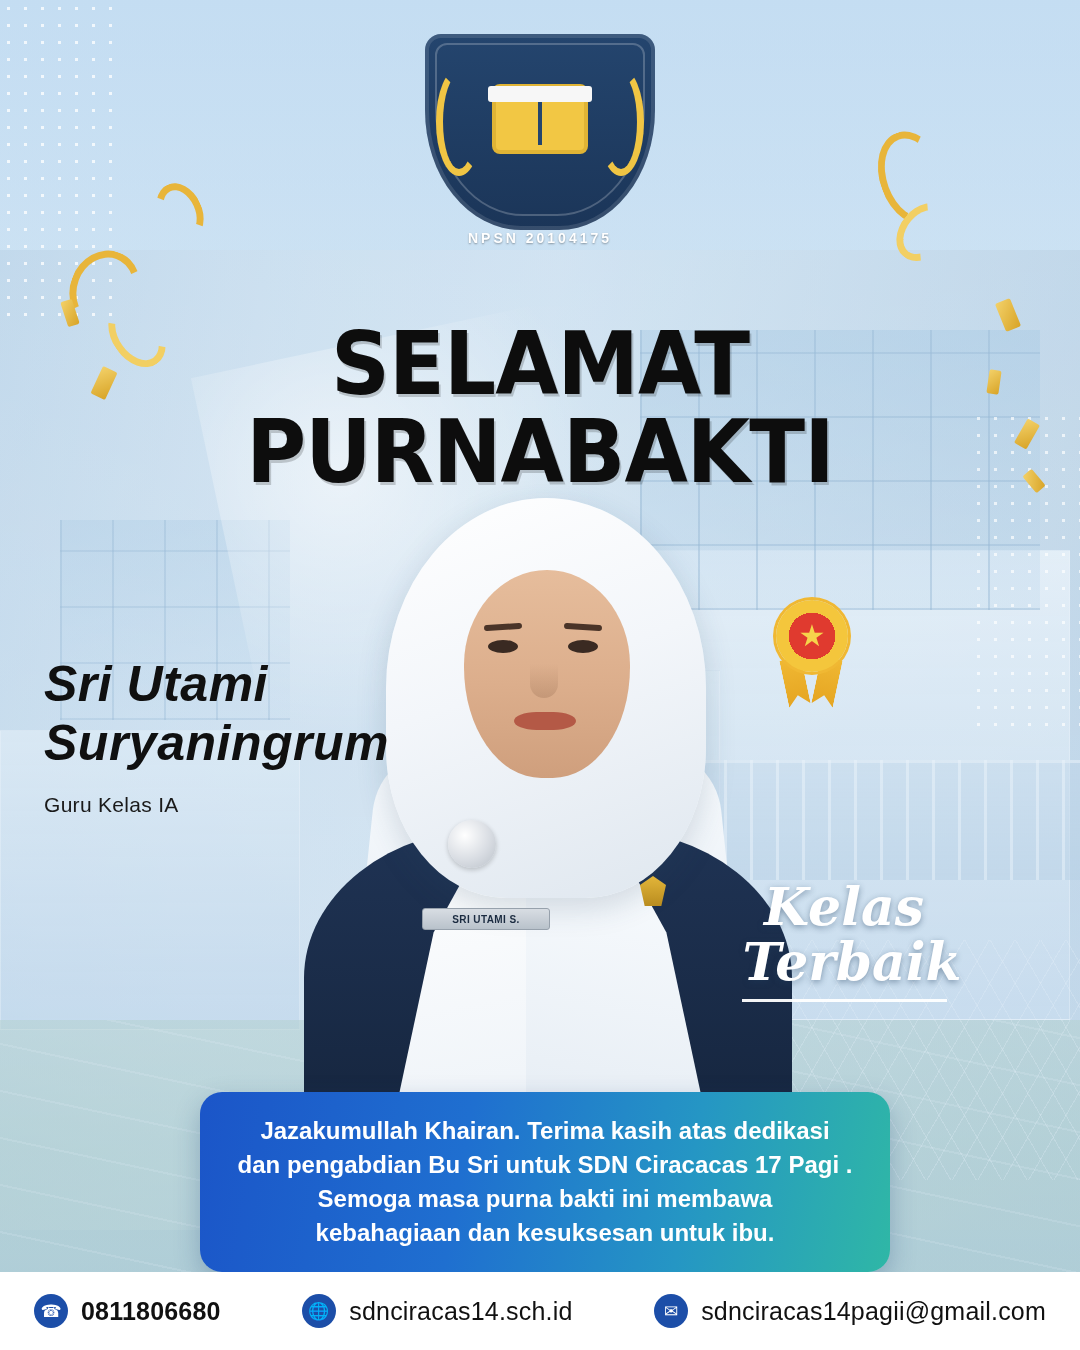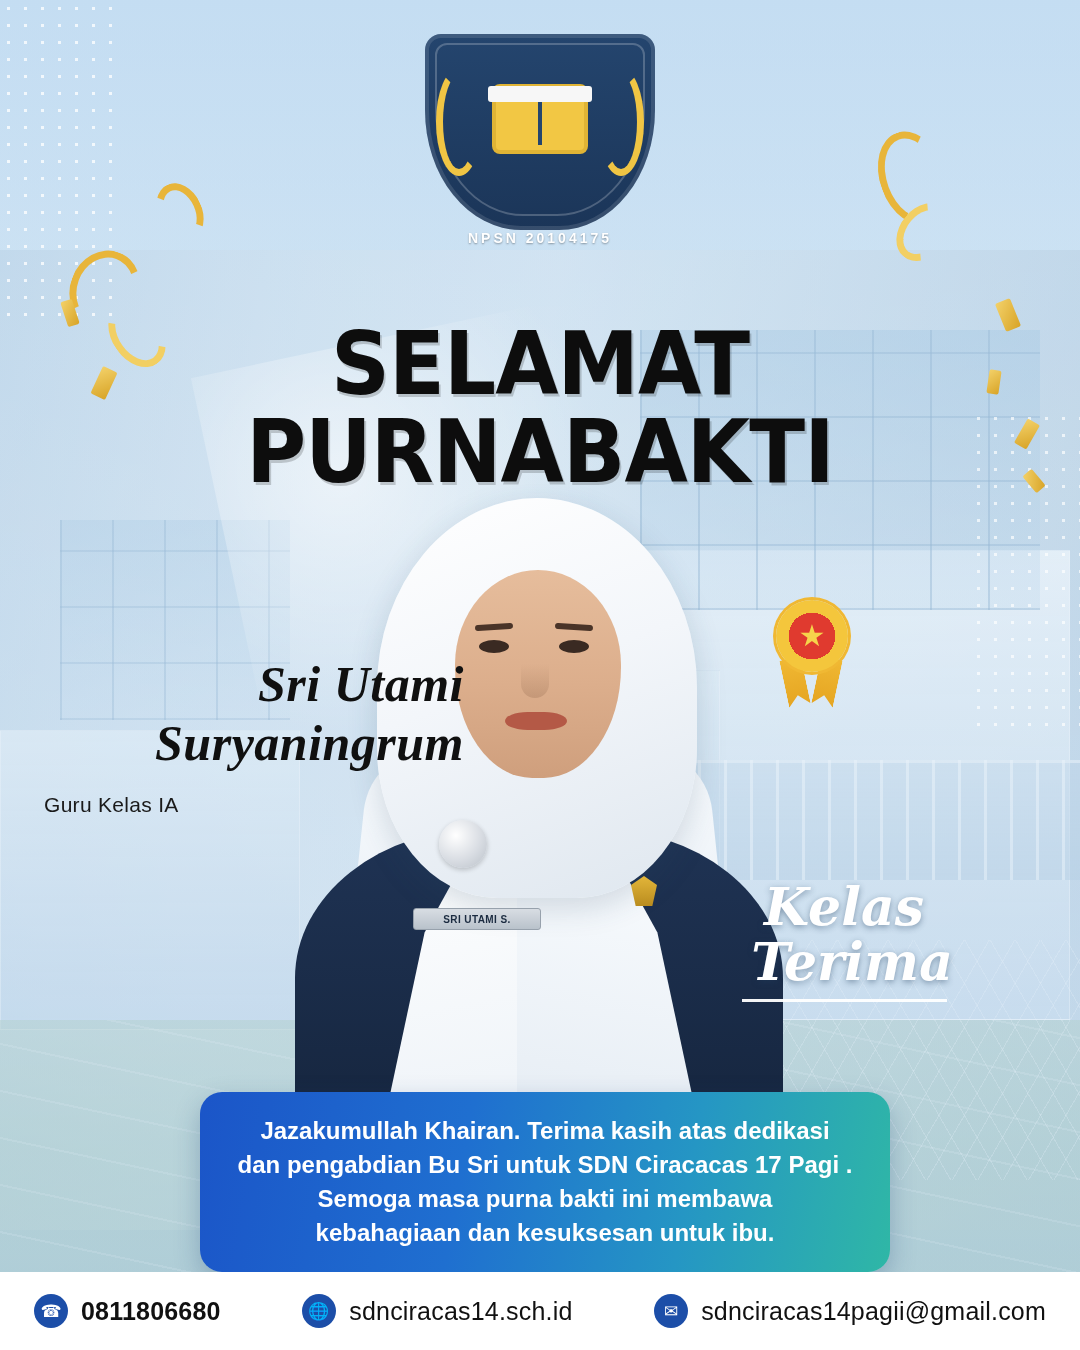--- a/index.html
+++ b/index.html
@@ -174,28 +174,27 @@
     line-height: 1;
     letter-spacing: -1px;
     color: #0d0d0d;
     transform: scaleX(.93);
     text-shadow: 2px 3px 0 rgba(0,0,0,.18);
   }
 
   
   .name-block { position: absolute; left: 44px; top: 655px; width: 420px; }
   .teacher-name {
-    font-family: Liberation Serif, serif;
+    font-family: Liberation Sans, sans-serif;
     font-style: italic;
     font-weight: bold;
     font-size: 50px;
     line-height: 1.18;
     color: #101010;
     letter-spacing: .5px;
-    text-align: right;
   }
   .teacher-role {
     margin-top: 20px;
     font-size: 21px;
     color: #1a1a1a;
     letter-spacing: .3px;
   }
 
   
   .best-block { position: absolute; right: 86px; top: 880px; width: 300px; text-align: center; }
@@ -227,21 +226,21 @@
   }
   .ros-tail {
     position: absolute; top: 58px; width: 22px; height: 48px;
     background: linear-gradient(180deg, #f0b833, #e5a522);
     clip-path: polygon(0 0, 100% 0, 100% 100%, 50% 78%, 0 100%);
   }
   .ros-tail.left { left: 14px; transform: rotate(-12deg); }
   .ros-tail.right { left: 46px; transform: rotate(12deg); }
 
   
-  .portrait { position: absolute; left: 259px; top: 498px; width: 560px; height: 610px; text-align: center; }
+  .portrait { position: absolute; left: 268px; top: 498px; width: 560px; height: 610px; text-align: center; }
   .p-hijab {
     position: absolute; left: 118px; top: 0; width: 320px; height: 400px;
     background: linear-gradient(160deg, #ffffff 0%, #f3f6fa 45%, #dfe7ef 100%);
     border-radius: 160px 160px 120px 120px / 190px 190px 150px 150px;
     box-shadow: 0 10px 30px rgba(40,70,100,.18);
   }
   .p-hijab-drapeL {
     position: absolute; left: 96px; top: 250px; width: 150px; height: 300px;
     background: linear-gradient(190deg, #fbfdff, #e2eaf2);
     border-radius: 70px 40px 40px 60px;
@@ -422,21 +421,21 @@
 
   <div class="rosette">
     <div class="ros-tail left"></div>
     <div class="ros-tail right"></div>
     <div class="rosette-circle"></div>
     <div class="rosette-star">★</div>
   </div>
 
   <div class="best-block">
     <div class="best-line">Kelas</div>
-    <div class="best-line second">Terima</div>
+    <div class="best-line second">Terbaik</div>
     <div class="best-rule"></div>
   </div>
 
   <div class="msg-card">
     <div class="msg-text">
       <div>Jazakumullah Khairan. Terima kasih atas dedikasi</div>
       <div>dan pengabdian Bu Sri untuk SDN Ciracacas 17 Pagi .</div>
       <div>Semoga masa purna bakti ini membawa</div>
       <div>kebahagiaan dan kesuksesan untuk ibu.</div>
     </div>

